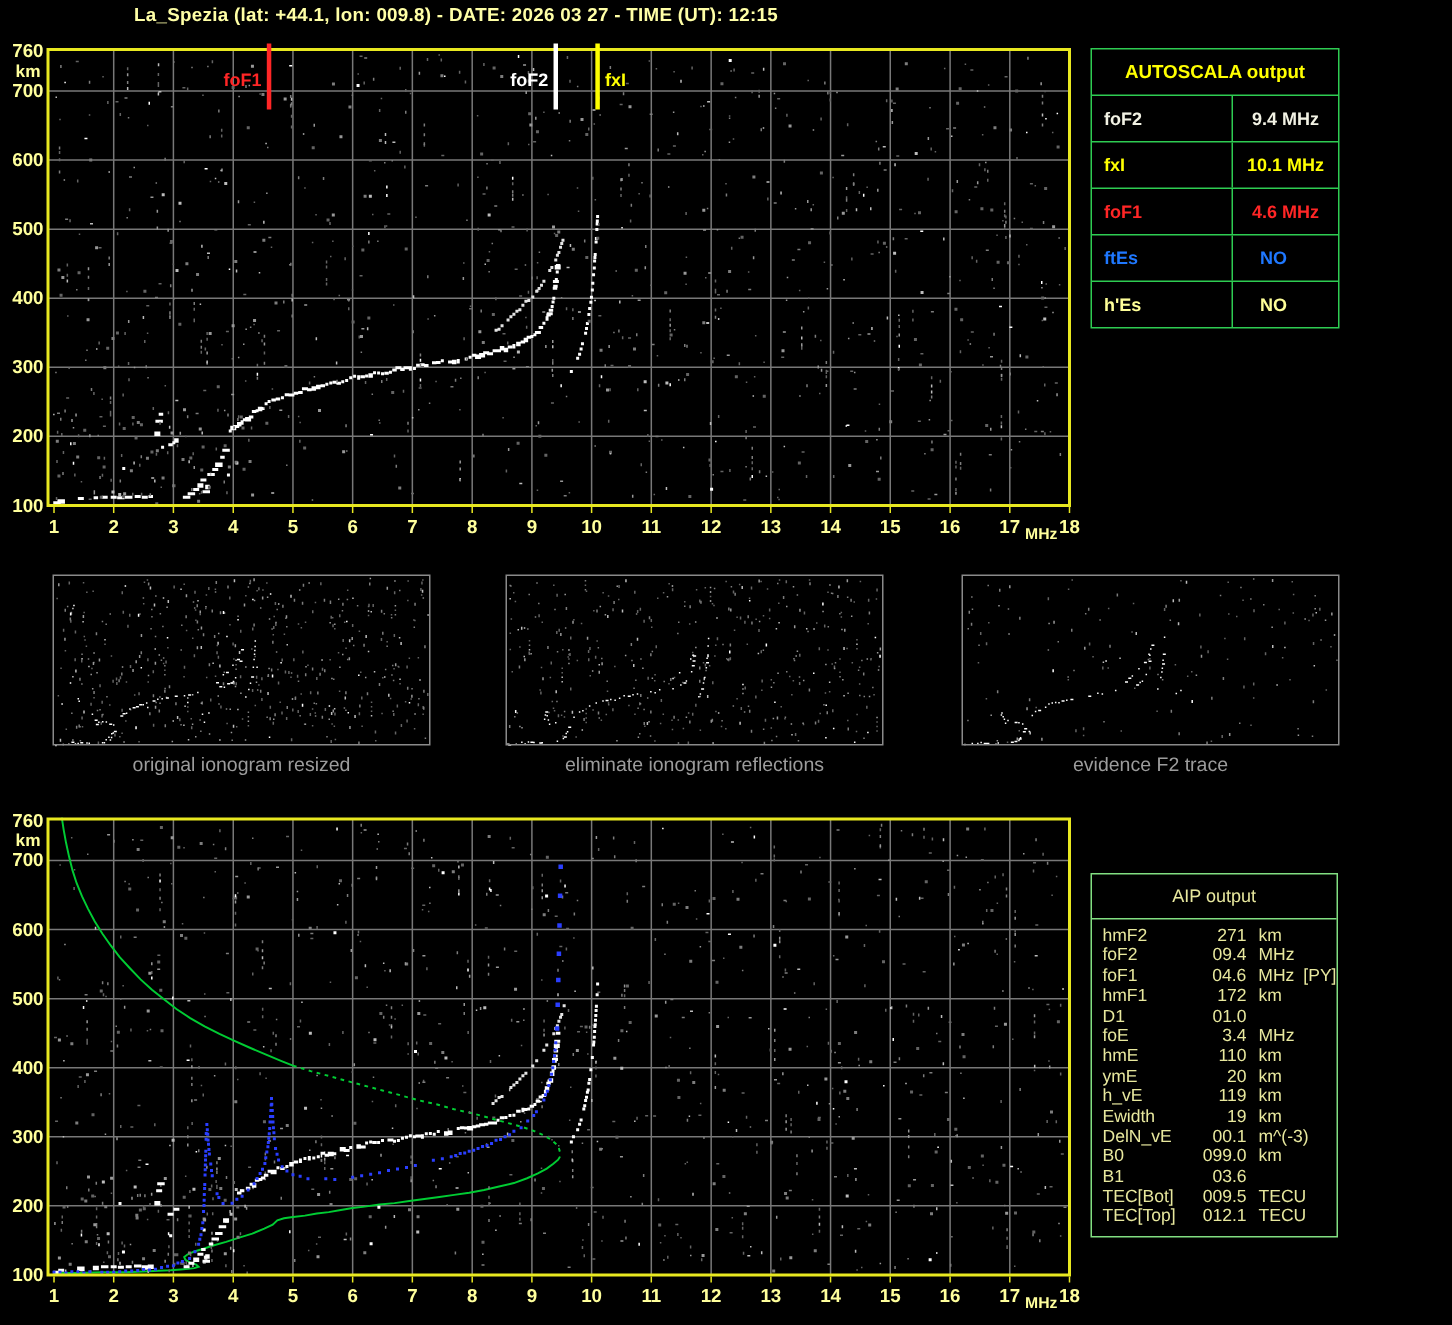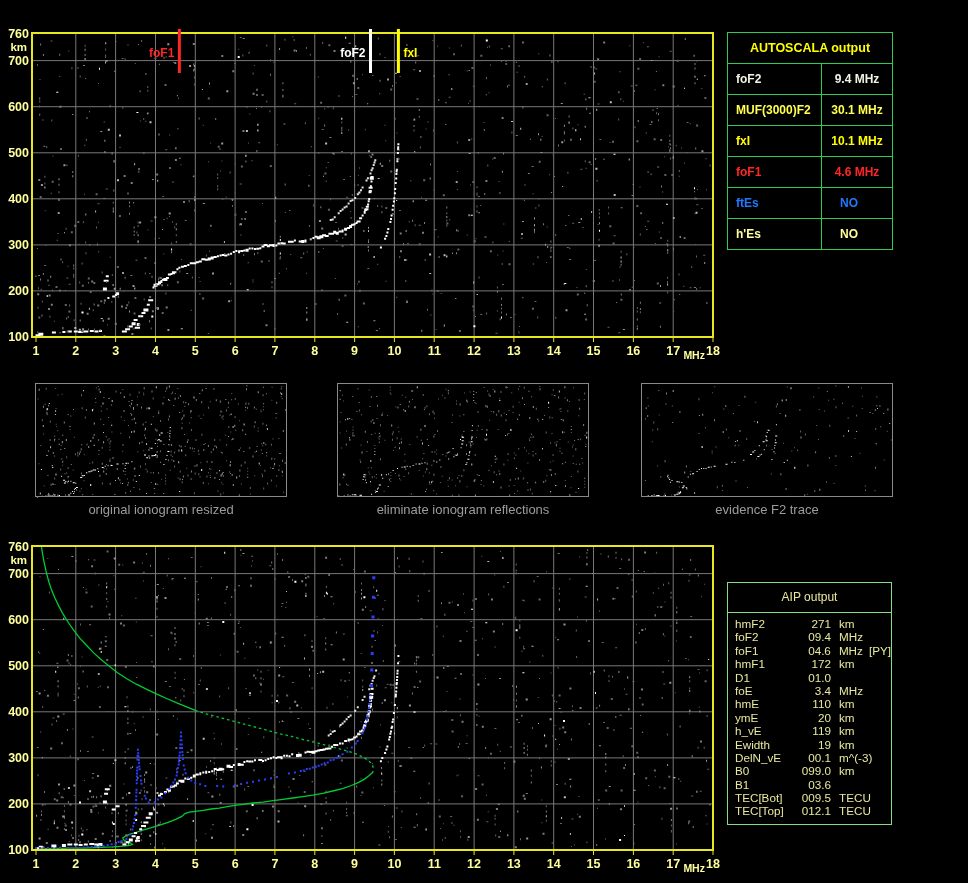--- a/index.html
+++ b/index.html
@@ -143,38 +143,35 @@
       </g>
       <g>
         <path d="M666.0 392.5h1v2h-1ZM723.3 408.6h1v1h-1ZM826.8 391.1h1v1h-1ZM864.9 485.4h1v1h-1ZM842.0 402.7h1v1h-1ZM835.3 385.5h1v1h-1ZM645.7 407.2h1v2h-1ZM785.6 488.1h1v2h-1ZM685.9 465.5h1v2h-1ZM779.7 413.0h1v1h-1ZM679.4 411.1h1v2h-1ZM765.1 439.2h1v1h-1ZM647.4 397.5h1v1h-1ZM732.9 412.9h1v1h-1ZM833.4 398.8h1v1h-1ZM774.6 452.7h1v1h-1ZM880.2 426.2h1v1h-1ZM647.8 405.6h1v1h-1ZM771.5 449.1h1v1h-1ZM714.0 419.2h1v2h-1ZM780.4 473.2h1v2h-1ZM744.4 395.7h1v2h-1ZM807.4 464.5h1v2h-1ZM725.3 405.1h1v2h-1ZM804.2 494.3h1v2h-1ZM876.3 396.6h1v1h-1ZM711.6 450.8h1v1h-1ZM735.5 480.6h1v1h-1ZM874.5 490.3h1v1h-1ZM671.8 405.5h1v1h-1ZM698.4 432.9h1v1h-1ZM826.0 481.6h1v1h-1ZM647.2 415.1h1v2h-1ZM739.5 429.9h1v2h-1ZM875.1 466.8h1v2h-1ZM705.0 427.3h1v1h-1ZM813.2 396.5h1v1h-1ZM815.1 451.3h1v2h-1ZM664.6 460.2h1v2h-1ZM652.2 429.6h1v1h-1ZM658.3 389.9h1v1h-1ZM644.8 479.9h1v1h-1ZM645.0 418.6h1v1h-1ZM776.9 403.2h1v2h-1ZM715.5 446.5h1v1h-1Z" fill="#7d7d7d"></path>
         <path d="M847.9 386.0h1v2h-1ZM664.4 493.4h1v1h-1ZM887.4 408.4h1v2h-1ZM865.1 489.7h1v1h-1ZM660.3 476.4h1v1h-1ZM797.1 449.7h1v1h-1ZM694.1 491.9h1v2h-1ZM869.6 412.1h1v1h-1ZM847.6 417.6h1v1h-1ZM684.2 471.5h1v2h-1ZM785.7 399.1h1v2h-1ZM876.3 405.3h1v1h-1ZM677.7 491.7h1v2h-1ZM672.2 422.1h1v1h-1ZM722.7 431.1h1v2h-1ZM698.9 415.1h1v1h-1ZM883.2 413.0h1v1h-1ZM819.3 488.7h1v2h-1ZM800.5 436.5h1v2h-1ZM665.5 403.4h1v1h-1ZM672.7 390.1h1v2h-1ZM702.2 413.8h1v2h-1Z" fill="#989898"></path>
         <path d="M690.3 471.1h1v1h-1ZM818.7 408.9h1v1h-1ZM721.9 484.8h1v2h-1ZM829.3 424.8h1v2h-1ZM818.3 387.6h1v1h-1ZM799.4 409.0h1v2h-1ZM817.9 439.0h1v1h-1ZM852.3 405.8h1v1h-1ZM791.3 450.4h1v1h-1ZM679.0 486.6h1v1h-1ZM658.7 414.6h1v1h-1ZM766.1 438.6h1v1h-1ZM775.9 405.4h1v2h-1ZM807.1 493.7h1v1h-1ZM714.3 386.2h1v1h-1ZM814.3 490.0h1v2h-1ZM856.1 414.4h1v2h-1ZM875.2 428.0h1v2h-1ZM859.5 452.7h1v1h-1ZM754.2 420.9h1v1h-1ZM728.2 437.3h1v1h-1ZM879.4 405.1h1v2h-1ZM657.2 428.2h1v2h-1ZM824.0 410.5h1v1h-1ZM794.0 447.3h1v1h-1ZM766.1 444.4h1v2h-1ZM833.5 483.0h1v1h-1ZM800.1 430.4h1v2h-1ZM770.9 473.6h1v1h-1ZM711.9 392.3h1v1h-1ZM783.1 442.7h1v1h-1ZM651.8 441.3h1v1h-1ZM828.2 399.7h1v1h-1ZM657.1 465.4h1v1h-1ZM716.8 486.2h1v2h-1ZM738.6 405.1h1v1h-1ZM854.6 438.0h1v1h-1ZM835.3 464.9h1v1h-1ZM711.7 452.7h1v1h-1ZM653.3 421.4h1v2h-1ZM738.3 444.8h1v1h-1ZM843.2 434.9h1v2h-1ZM835.5 406.2h1v2h-1ZM886.8 430.7h1v1h-1ZM883.7 459.5h1v1h-1ZM861.7 408.1h1v1h-1ZM872.2 413.1h1v1h-1ZM671.2 494.4h1v1h-1ZM755.2 401.8h1v1h-1ZM698.4 398.2h1v2h-1ZM756.0 458.4h1v1h-1ZM861.9 395.8h1v1h-1ZM786.8 386.6h1v1h-1ZM734.7 444.4h1v2h-1ZM861.0 387.4h1v1h-1ZM890.8 439.6h1v1h-1ZM835.3 455.0h1v2h-1ZM874.8 409.0h1v2h-1ZM721.9 489.9h1v1h-1ZM828.8 457.0h1v2h-1ZM747.0 486.9h1v1h-1ZM725.9 428.4h1v2h-1ZM816.1 425.1h1v1h-1ZM804.9 433.5h1v2h-1Z" fill="#646464"></path>
         <path d="M735.1 441.0h1v1h-1ZM790.5 387.2h1v2h-1ZM757.0 421.3h1v2h-1ZM877.0 408.0h1v1h-1ZM746.2 438.4h1v1h-1ZM785.2 414.8h1v2h-1ZM850.9 456.1h1v1h-1ZM848.0 430.0h1v2h-1ZM875.7 443.3h1v1h-1ZM781.7 399.5h1v2h-1ZM889.2 422.9h1v1h-1ZM856.1 431.1h1v1h-1ZM686.3 487.6h1v2h-1Z" fill="#bdbdbd"></path>
         <path d="M701.6 446.1h1v2h-1ZM786.8 459.8h1v1h-1ZM783.7 461.9h1v1h-1ZM736.9 440.2h1v1h-1ZM794.3 466.7h1v2h-1ZM685.7 487.1h1v1h-1ZM642.8 495.9h1v1h-1ZM647.7 495.2h1v1h-1ZM651.4 495.1h1v1h-1ZM653.6 494.5h1v1h-1ZM655.8 495.2h2v1h-2ZM657.6 495.1h2v1h-2ZM663.5 495.6h1v1h-1ZM665.0 494.9h1v1h-1ZM673.9 494.4h2v1h-2ZM676.3 493.8h2v1h-2ZM679.1 492.2h2v1h-2ZM678.8 493.2h1v1h-1ZM679.9 491.3h1v1h-1ZM681.9 487.3h2v1h-2ZM682.8 485.4h2v1h-2ZM681.3 482.1h1v1h-1ZM678.8 481.4h1v1h-1ZM676.4 481.2h2v1h-2ZM671.5 479.9h1v1h-1ZM667.1 476.2h1v1h-1ZM667.5 474.8h1v1h-1ZM668.3 477.4h1v1h-1ZM669.1 479.0h1v1h-1ZM669.9 481.7h1v1h-1ZM687.7 476.5h1v1h-1ZM689.9 473.8h1v1h-1ZM692.1 473.2h2v1h-2ZM696.6 471.0h1v1h-1ZM698.8 468.9h1v1h-1ZM701.0 468.1h1v1h-1ZM703.3 467.9h1v1h-1ZM705.5 468.0h1v1h-1ZM707.7 466.8h2v1h-2ZM710.7 466.4h1v1h-1ZM713.6 465.8h2v1h-2ZM725.5 463.7h2v1h-2ZM731.4 461.7h1v1h-1ZM734.4 462.1h1v1h-1ZM743.3 459.8h1v1h-1ZM757.4 456.1h2v1h-2ZM759.6 454.5h1v1h-1ZM761.1 453.7h1v1h-1ZM763.7 449.2h1v1h-1ZM765.7 440.3h2v1h-2ZM766.1 436.3h1v1h-1ZM750.0 454.1h2v1h-2ZM752.2 451.6h2v1h-2ZM754.4 450.1h1v1h-1ZM758.8 445.3h1v1h-1ZM762.6 441.2h2v1h-2ZM765.5 435.6h1v1h-1ZM766.7 432.1h1v1h-1ZM767.6 429.7h2v1h-2ZM771.4 458.9h1v1h-1ZM773.4 451.2h1v1h-1ZM774.1 447.5h1v1h-1ZM774.4 445.0h1v1h-1ZM774.7 442.2h2v1h-2ZM774.9 439.6h1v1h-1ZM775.2 435.6h2v1h-2ZM775.9 424.3h1v1h-1Z" fill="#ffffff"></path>
       </g>
     </svg>
 
+  <div class="title">La_Spezia (lat: +44.1, lon: 009.8) - DATE: 2026 03 27 - TIME (UT): 12:15</div>
 
   <div class="panel" style="left:35px"></div>
   <div class="panel" style="left:337px"></div>
   <div class="panel" style="left:641px"></div>
   <div class="caption" style="left:35px">original ionogram resized</div>
   <div class="caption" style="left:337px">eliminate ionogram reflections</div>
   <div class="caption" style="left:641px">evidence F2 trace</div>
 
   <div class="as-table">
     <div class="as-title">AUTOSCALA output</div>
     <div id="asRows">
         <div class="as-row" style="color: rgb(242, 242, 228);">
           <div class="as-label">foF2</div>
           <div class="as-value">9.4 MHz</div>
-        </div>
-        <div class="as-row" style="color: rgb(255, 255, 77);">
-          <div class="as-label">MUF(3000)F2</div>
-          <div class="as-value">30.1 MHz</div>
         </div>
         <div class="as-row" style="color: rgb(255, 255, 0);">
           <div class="as-label">fxI</div>
           <div class="as-value">10.1 MHz</div>
         </div>
         <div class="as-row" style="color: rgb(255, 38, 38);">
           <div class="as-label">foF1</div>
           <div class="as-value">4.6 MHz</div>
         </div>
         <div class="as-row" style="color: rgb(31, 120, 255);">

